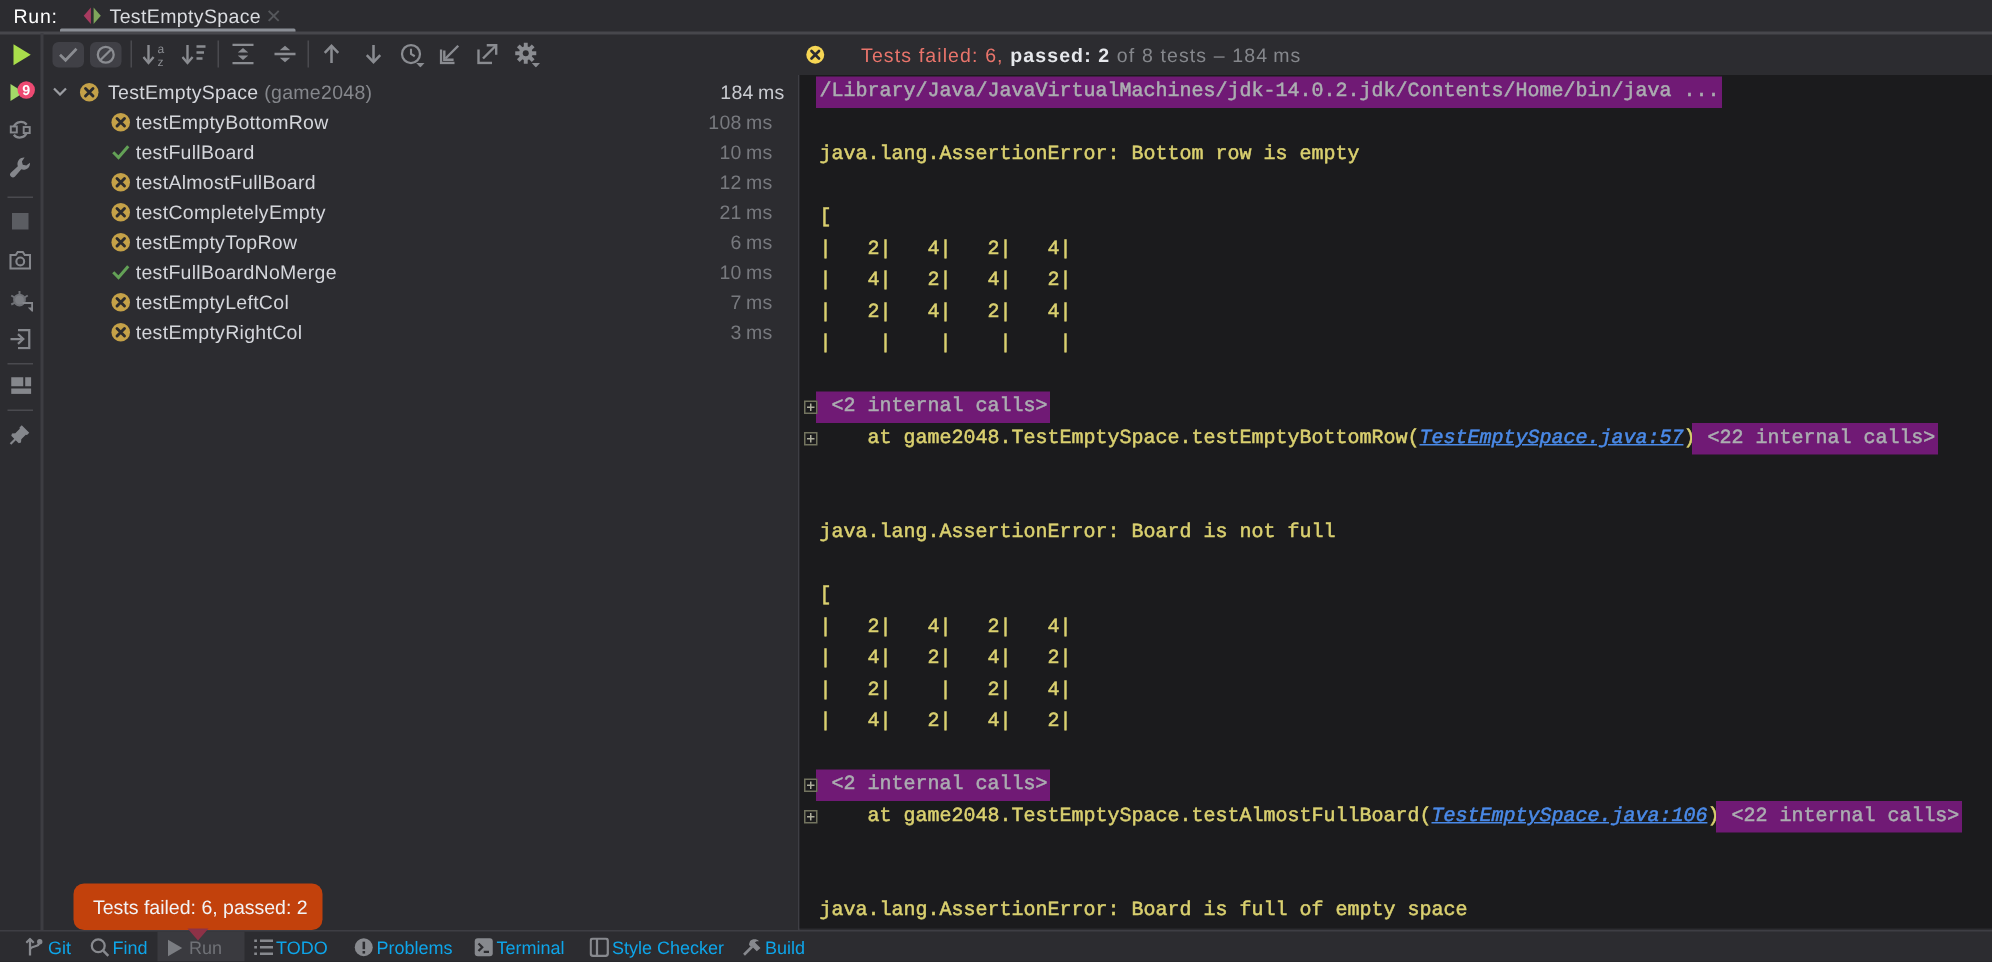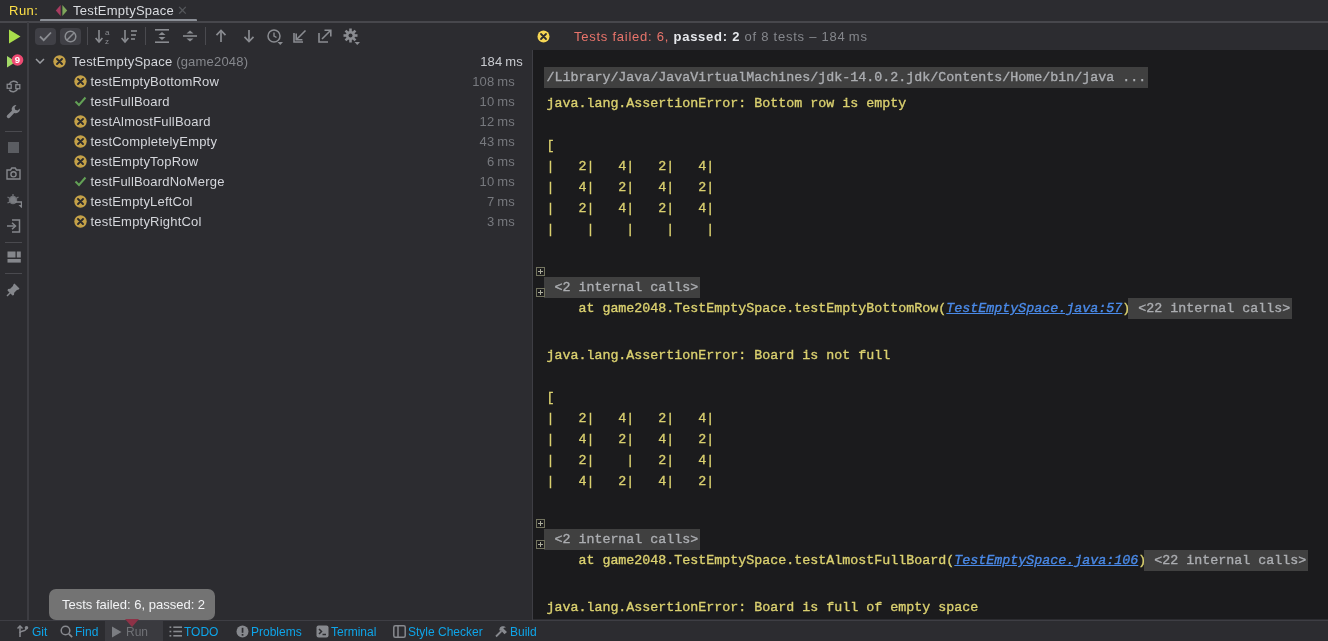--- a/index.html
+++ b/index.html
@@ -2,21 +2,21 @@
 <html><head>
 <meta charset="utf-8">
 <style>
   * { margin:0; padding:0; box-sizing:border-box; }
   html,body { width:1328px; height:641px; background:#2C2C30; overflow:hidden;
               font-family:"Liberation Sans",sans-serif; position:relative; }
   .abs { position:absolute; }
   svg { display:block; }
 
   
-  #runlabel { left:9px; top:3px; color:#fde047; font-size:13px; letter-spacing:0.5px; }
+  #runlabel { left:9px; top:3px; color:#ffffff; font-size:13px; letter-spacing:0.5px; }
   #tabname  { left:73px; top:3px; color:#DADCE0; font-size:13px; letter-spacing:0.25px; }
   #tabclose { left:177px; top:2.5px; color:#55575B; font-size:13px; }
   #tabunderline { left:40px; top:19px; width:157px; height:3px; background:#8A8E95; border-radius:1px; }
   #topline { left:0; top:21px; width:1328px; height:1.5px; background:#47474C; }
 
   
   .tbtn { top:28px; width:21px; height:17px; background:#404046; border-radius:4px; }
   .vsep { top:27px; width:1px; height:18px; background:#4A4A4F; }
 
   
@@ -33,33 +33,33 @@
   .trow { position:relative; height:20px; }
   .trow .lbl { position:absolute; top:2.5px; color:#D4D6DB; }
   .trow .pkg { color:#85878C; }
   .trow .ms  { position:absolute; top:2.5px; right:16px; color:#77797E; }
   .trow .msw { color:#C9CBD0; right:8px; }
 
   
   #console { left:533px; top:50px; width:795px; height:569px; background:#1B1B1D; -webkit-text-stroke:0.35px;
              font-family:"Liberation Mono",monospace; font-size:13.333px; color:#DAD06F; }
   #console .ln { height:21px; line-height:21px; white-space:pre; padding-left:13.4px; }
-  #console .hl { display:inline-block; height:21px; background:#404040; color:#ABADB1; padding:0 2px; margin:16px -2px; }
+  #console .hl { display:inline-block; height:21px; background:#701a75; color:#ABADB1; padding:0 2px; margin:0 -2px; }
   #console a { color:#4A8AE8; text-decoration:underline;font-style:italic; }
   .fold { position:absolute; width:9px; height:9px; border:1px solid #73745F; background:#1B1B1D; }
   .fold:before { content:""; position:absolute; left:1px; top:3px; width:5px; height:1px; background:#ADAE9C; }
   .fold:after  { content:""; position:absolute; left:3px; top:1px; width:1px; height:5px; background:#ADAE9C; }
 
   
   #statusbar { left:0; top:620px; width:1328px; height:21px; background:#2C2C30; border-top:1px solid #3E3E44; }
   .sbitem { position:absolute; top:4px; font-size:12px; color:#0ea5e9; }
   #runbtn { position:absolute; left:105px; top:0; width:58px; height:20px; background:#3A3A3F; }
 
   
-  #balloon { left:49px; top:589px; width:166px; height:31px; background:#737373; border-radius:7px; }
+  #balloon { left:49px; top:589px; width:166px; height:31px; background:#c2410c; border-radius:7px; }
   #balloon .txt { position:absolute; left:13px; top:8px; font-size:13px; color:#F2F3F5; white-space:nowrap; }
   #balloonarrow { left:125px; top:619px; width:0; height:0;
                   border-left:7px solid transparent; border-right:7px solid transparent;
                   border-top:8px solid #8E3247; }
 </style>
 </head>
 <body>
 
 <div class="abs" id="runlabel">Run:</div>
 <svg class="abs" style="left:55px;top:4px" width="13" height="13" viewBox="0 0 13 13">
@@ -254,21 +254,21 @@
       </svg>
     <div class="lbl" style="left:62.5px">testAlmostFullBoard</div>
     <div class="ms">12 ms</div>
   </div>
   <div class="trow">
     <svg class="abs err" style="left:45.5px;top:3.5px" width="13" height="13" viewBox="0 0 13 13">
         <circle cx="6.5" cy="6.5" r="6.2" fill="#C4A148"></circle>
         <path d="M4 4 L9 9 M9 4 L4 9" stroke="#2B2B2E" stroke-width="1.9" stroke-linecap="round"></path>
       </svg>
     <div class="lbl" style="left:62.5px">testCompletelyEmpty</div>
-    <div class="ms">43 ms</div>
+    <div class="ms">21 ms</div>
   </div>
   <div class="trow">
     <svg class="abs err" style="left:45.5px;top:3.5px" width="13" height="13" viewBox="0 0 13 13">
         <circle cx="6.5" cy="6.5" r="6.2" fill="#C4A148"></circle>
         <path d="M4 4 L9 9 M9 4 L4 9" stroke="#2B2B2E" stroke-width="1.9" stroke-linecap="round"></path>
       </svg>
     <div class="lbl" style="left:62.5px">testEmptyTopRow</div>
     <div class="ms">6 ms</div>
   </div>
   <div class="trow">

